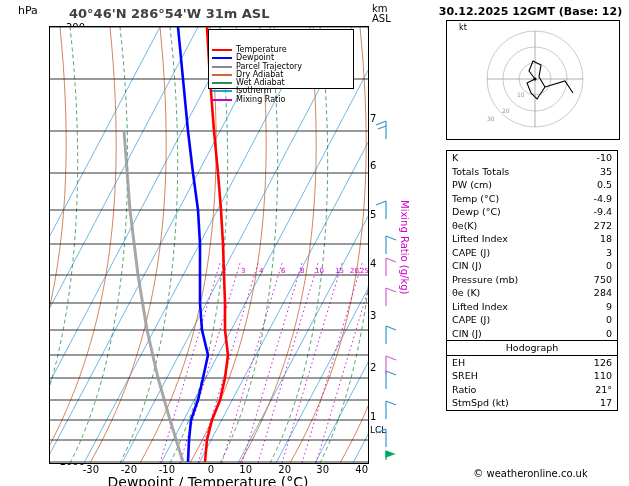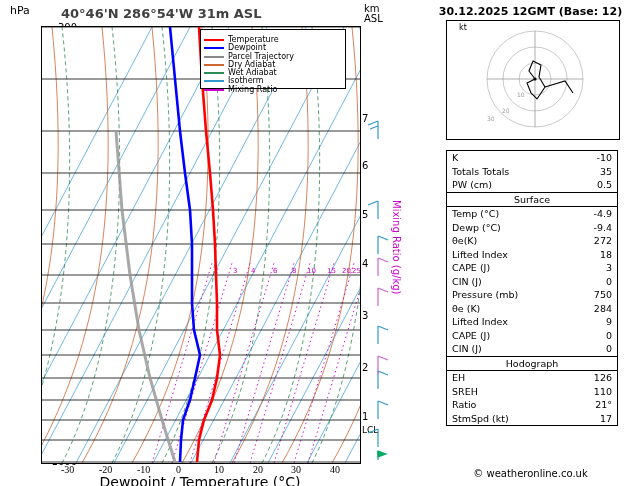--- a/index.html
+++ b/index.html
@@ -1,37 +1,37 @@
 <!DOCTYPE html>
 <html><head>
 <meta charset="utf-8">
 <style>
   html,body{margin:0;padding:0;}
   body{width:629px;height:486px;background:#ffffff;font-family:"DejaVu Sans",sans-serif;overflow:hidden;position:relative;}
   .root{position:absolute;left:0;top:0;width:629px;height:486px;}
 
   
-  #sounding{position:absolute;left:4px;top:0;width:432px;height:486px;}
+  #sounding{position:absolute;left:12px;top:0;width:432px;height:486px;}
   #hpa-label{position:absolute;left:6px;top:4px;font-size:11px;color:#000;}
   #station-title{position:absolute;left:57px;top:6px;font-size:13px;font-weight:bold;color:#404040;letter-spacing:0px;}
   #km-label{position:absolute;left:360px;top:4px;font-size:10px;color:#000;line-height:10px;}
 
   .plot{position:absolute;left:37px;top:26px;width:318px;height:436px;border:1px solid #000;background:#fff;overflow:hidden;}
   .plot svg{position:absolute;left:0;top:0;}
 
   .ylab{position:absolute;right:359px;font-size:10px;color:#000;text-align:right;width:30px;}
-  .xlab{position:absolute;font-size:10px;color:#000;text-align:left;width:30px;top:464px;font-family:Liberation Serif, serif;}
+  .xlab{position:absolute;font-size:10px;color:#000;text-align:right;width:30px;top:464px;}
   .kmlab{position:absolute;left:358px;font-size:10px;color:#000;}
 
   #xaxis-title{position:absolute;left:37px;top:474px;width:318px;text-align:center;font-size:14px;color:#000;}
   #mixratio-title{position:absolute;left:398px;top:200px;width:14px;font-size:10px;color:#cc00cc;
       transform:rotate(90deg);transform-origin:left top;white-space:nowrap;}
 
   
-  #legend{position:absolute;left:196px;top:29px;width:146px;height:60px;background:#fff;border:1px solid #000;padding:6px 3px;box-sizing:border-box;}
+  #legend{position:absolute;left:196px;top:29px;width:146px;height:60px;background:#fff;border:1px solid #000;padding:16px 3px;box-sizing:border-box;}
   #legend .row{height:8px;line-height:8px;font-size:8px;color:#000;display:flex;align-items:center;margin-bottom:0.3px;}
   #legend .sw{display:inline-block;width:20px;height:0;border-top-width:2px;border-top-style:solid;margin-right:4px;}
 
   #lcl-label{position:absolute;left:358px;top:425px;font-size:9px;color:#000;}
 
   
   #rightcol{position:absolute;left:432px;top:0;width:197px;height:374px;}
   #date-title{position:absolute;left:0;top:5px;width:197px;text-align:center;font-size:11px;font-weight:bold;color:#000;}
 
   #hodo-box{position:absolute;left:14px;top:20px;width:172px;height:118px;border:1px solid #000;background:#fff;}
@@ -283,21 +283,20 @@
       </div>
       <div class="r">
         <span>Totals Totals</span>
         <span class="v">35</span>
       </div>
       <div class="r">
         <span>PW (cm)</span>
         <span class="v">0.5</span>
       </div>
 
-      <div class="sec">Surface</div>
 
       <div class="r">
         <span>Temp (°C)</span>
         <span class="v">-4.9</span>
       </div>
       <div class="r">
         <span>Dewp (°C)</span>
         <span class="v">-9.4</span>
       </div>
       <div class="r">

